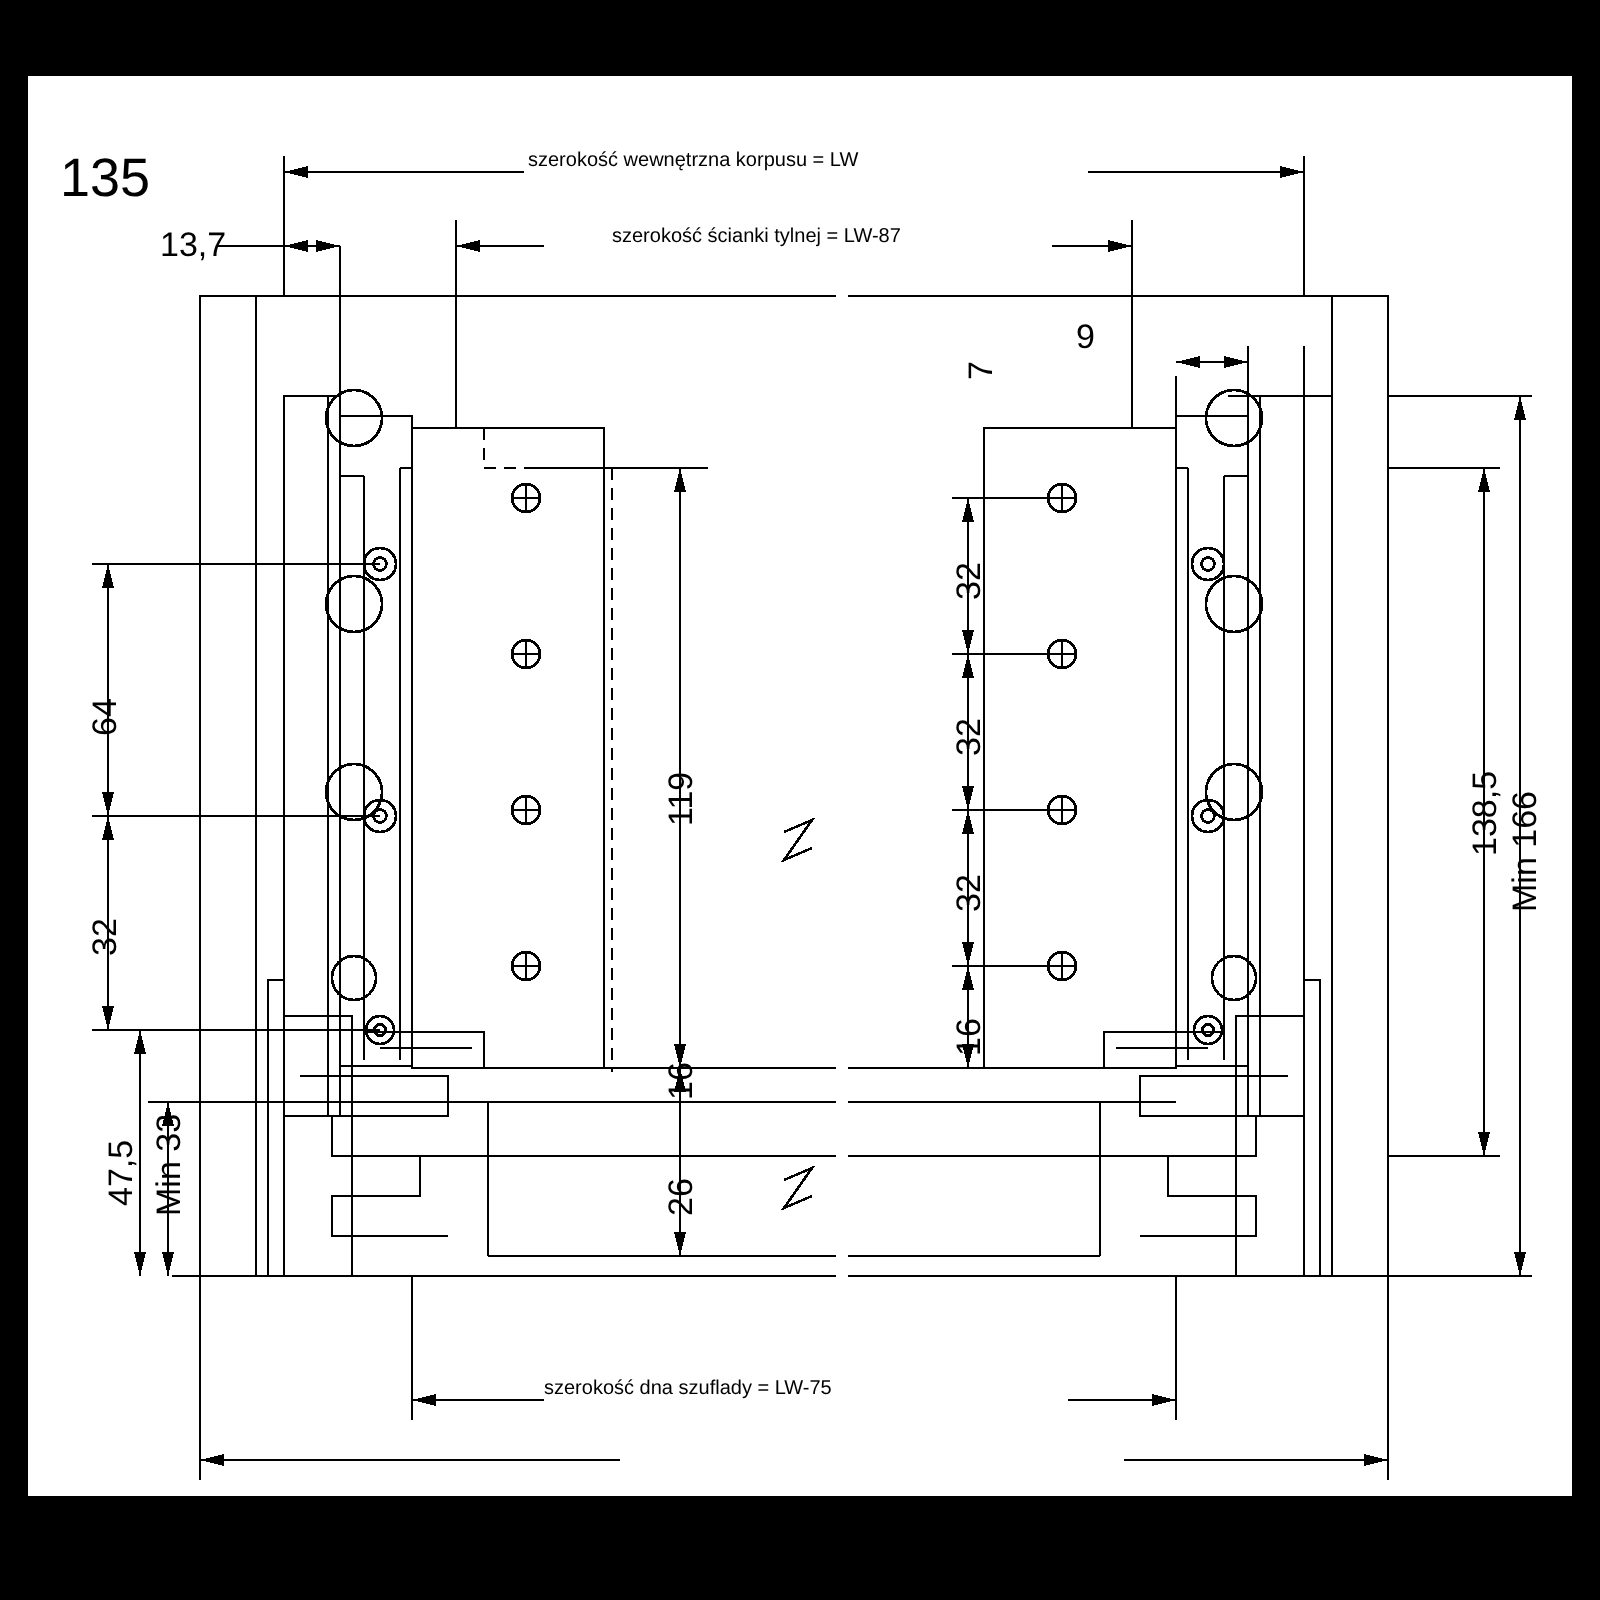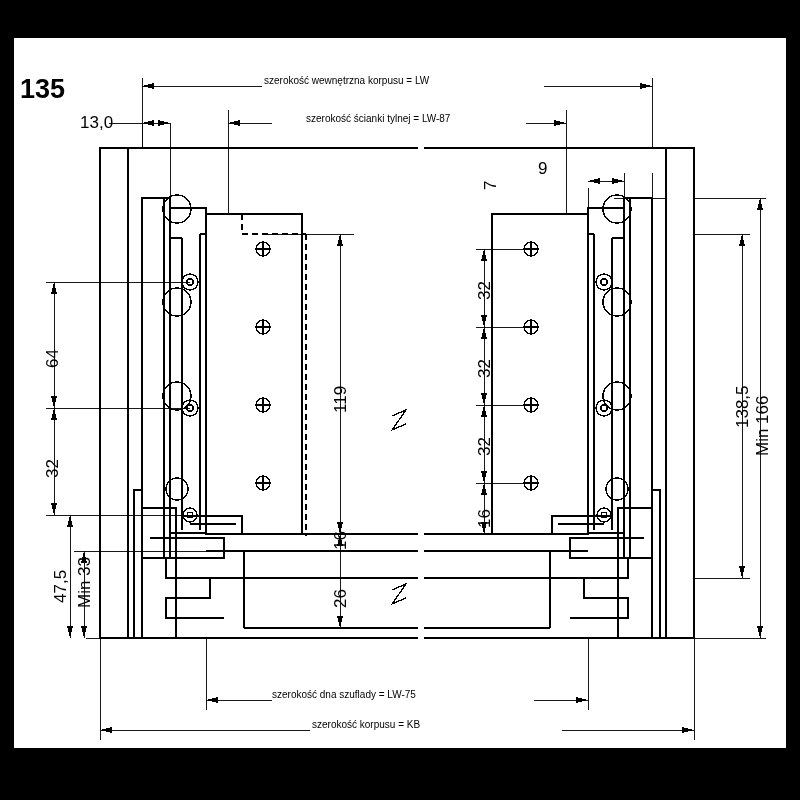--- a/index.html
+++ b/index.html
@@ -280,31 +280,30 @@
           <polygon points="728,196 725,208 731,208"></polygon>
           <polygon points="728,540 725,528 731,528"></polygon>
           <polygon points="746,160 743,172 749,172"></polygon>
           <polygon points="746,600 743,588 749,588"></polygon>
           <polygon points="610,143 598,140 598,146"></polygon>
           <polygon points="574,143 586,140 586,146"></polygon>
         </g>
       </g>
     </svg>
 
-    <div class="lbl page-num" style="left:6px; top:38px;font-weight:bold;">135</div>
+    <div class="lbl page-num" style="left:16px; top:38px;">135</div>
 
     <div class="lbl cap" style="left:250px; top:38px;">szerokość wewnętrzna korpusu = LW</div>
 
     <div class="lbl cap" style="left:260px; top:76px;margin-left:32px;">szerokość ścianki tylnej = LW-87</div>
 
     <div class="lbl cap" style="left:258px; top:652px;">szerokość dna szuflady = LW-75</div>
 
-    <div class="lbl cap" style="left:298px; top:682px;">szerokość korpusu = KB</div>
-
-    <div class="lbl dim" style="left:66px; top:76px;">13,0</div>
+
+    <div class="lbl dim" style="left:66px; top:76px;">13,7</div>
 
     <div class="lbl dim vert" style="left:468px; top:152px;">7</div>
 
     <div class="lbl dim" style="left:524px; top:122px;">9</div>
 
     <div class="lbl dim vert" style="left:30px; top:330px;">64</div>
 
     <div class="lbl dim vert" style="left:30px; top:440px;">32</div>
 
     <div class="lbl dim vert" style="left:38px; top:565px;">47,5</div>

